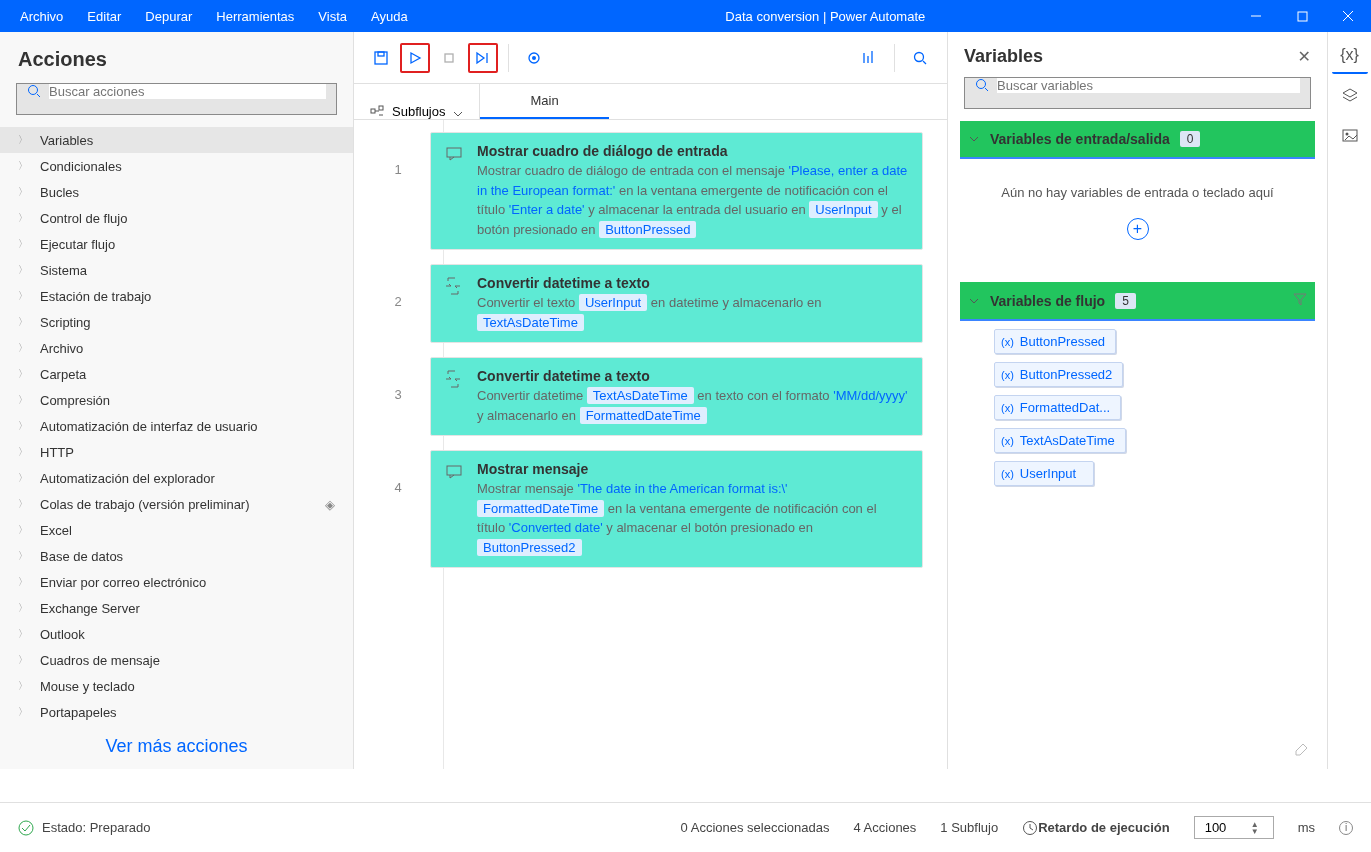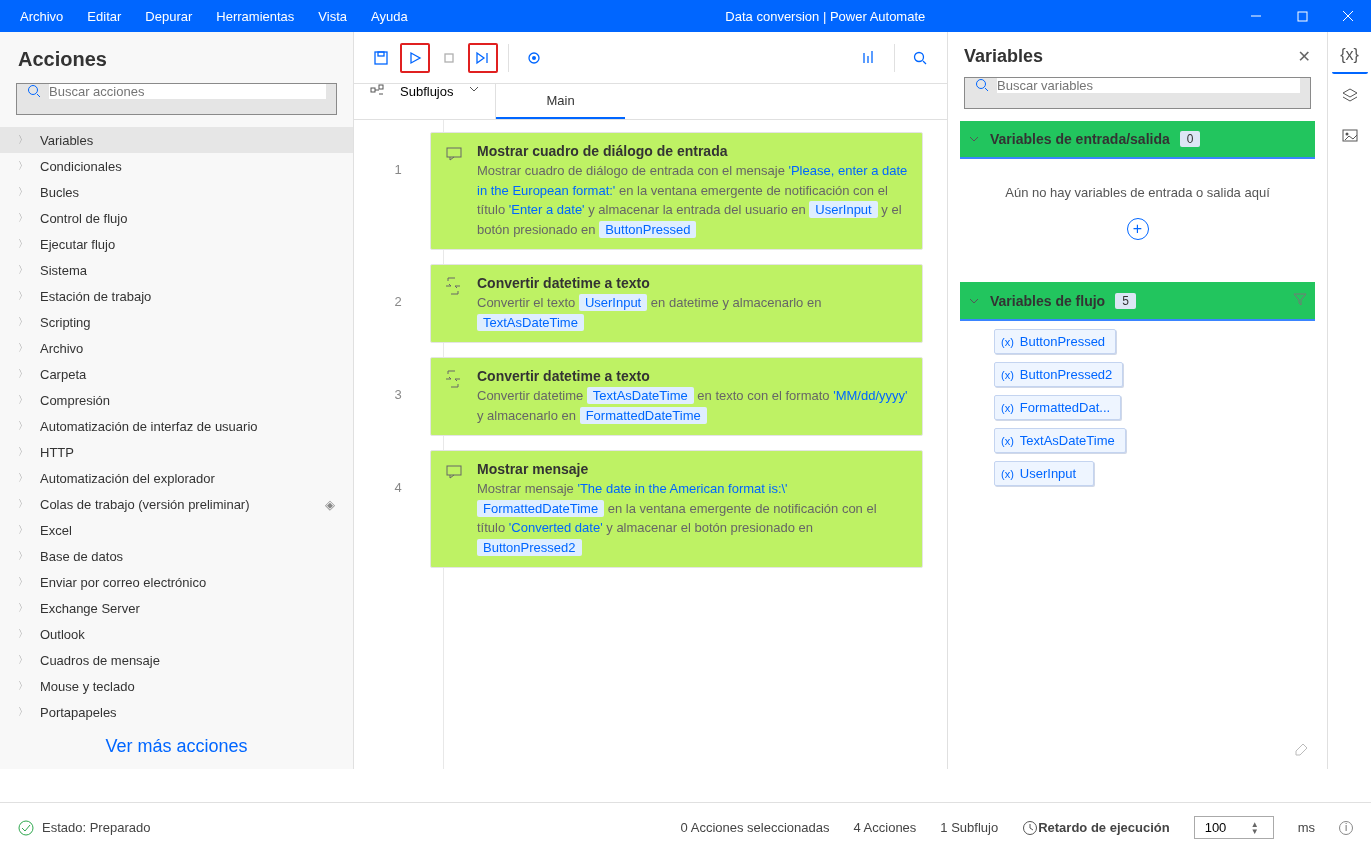--- a/index.html
+++ b/index.html
@@ -28,29 +28,29 @@
 .center { flex:1; display:flex; flex-direction:column; min-width:0; }
 .toolbar { height:52px; border-bottom:1px solid #e0e0e0; display:flex; align-items:center; padding:0 12px; gap:4px; }
 .toolbar .tb-btn { width:30px; height:30px; display:flex; align-items:center; justify-content:center; border-radius:2px; }
 .toolbar .tb-btn svg { stroke:#0066ff; fill:none; stroke-width:1.3; }
 .toolbar .tb-btn.highlight { border:2px solid #e02020; }
 .toolbar .tb-btn.stop svg rect { stroke:#b0b0b0; }
 .toolbar .sep { width:1px; height:28px; background:#e0e0e0; margin:0 6px; }
 .toolbar .spacer { flex:1; }
 
 .subflows-bar { height:36px; border-bottom:1px solid #e0e0e0; display:flex; align-items:stretch; font-size:13px; }
-.subflows-btn { display:flex; align-items:flex-start; gap:16px; padding:0 16px; border-right:1px solid #e0e0e0; cursor:pointer; }
+.subflows-btn { display:flex; align-items:flex-end; gap:8px; padding:0 16px; border-right:1px solid #e0e0e0; cursor:pointer; }
 .subflows-btn svg { stroke:#555; fill:none; }
 .tab { padding:0 50px; display:flex; align-items:center; border-bottom:2px solid #0066ff; color:#333; font-weight:400; }
 .flow-body { flex:1; overflow-y:auto; display:flex; }
 .gutter { width:90px; border-right:1px solid #e8e8e8; }
 .steps { flex:1; padding:12px 24px; }
 .step-row { display:flex; gap:12px; margin-bottom:14px; }
 .step-num { width:40px; text-align:center; color:#888; font-size:13px; padding-top:30px; margin-left:-90px; position:relative; }
-.card { flex:1; border:1px solid #e4e4e4; border-radius:2px; background:#bef264; padding:10px 14px; display:flex; gap:14px; }
+.card { flex:1; border:1px solid #e4e4e4; border-radius:2px; background:#5eead4; padding:10px 14px; display:flex; gap:14px; }
 .card .card-icon { width:18px; display:flex; align-items:flex-start; padding-top:2px; color:#666; }
 .card-content { flex:1; }
 .card-title { font-weight:600; font-size:14px; color:#333; margin-bottom:2px; }
 .card-desc { font-size:13px; color:#666; line-height:1.5; }
 .token { background:#dfeeff; color:#0066ff; padding:1px 6px; border-radius:2px; display:inline; }
 .lit { color:#0066ff; }
 
 .right { width:380px; border-left:1px solid #e0e0e0; display:flex; flex-direction:column; }
 .right-header { display:flex; align-items:center; justify-content:space-between; padding:14px 16px 10px; }
 .right-header h2 { font-size:18px; font-weight:600; color:#333; }
@@ -372,21 +372,21 @@
     <div class="var-sections">
       <div class="var-section">
         <div class="var-section-head">
           <svg width="12" height="12">
               <polyline points="2,4 6,8 10,4" fill="none" stroke="#555"></polyline>
             </svg>
           <span>Variables de entrada/salida</span>
           <span class="count">0</span>
         </div>
         <div class="var-empty">
-          <div>Aún no hay variables de entrada o salida aquí</div>
+          <div>Aún no hay variables de entrada o teclado aquí</div>
           <div class="plus">+</div>
         </div>
       </div>
       <div class="var-section">
         <div class="var-section-head">
           <svg width="12" height="12">
               <polyline points="2,4 6,8 10,4" fill="none" stroke="#555"></polyline>
             </svg>
           <span>Variables de flujo</span>
           <span class="count">5</span>

